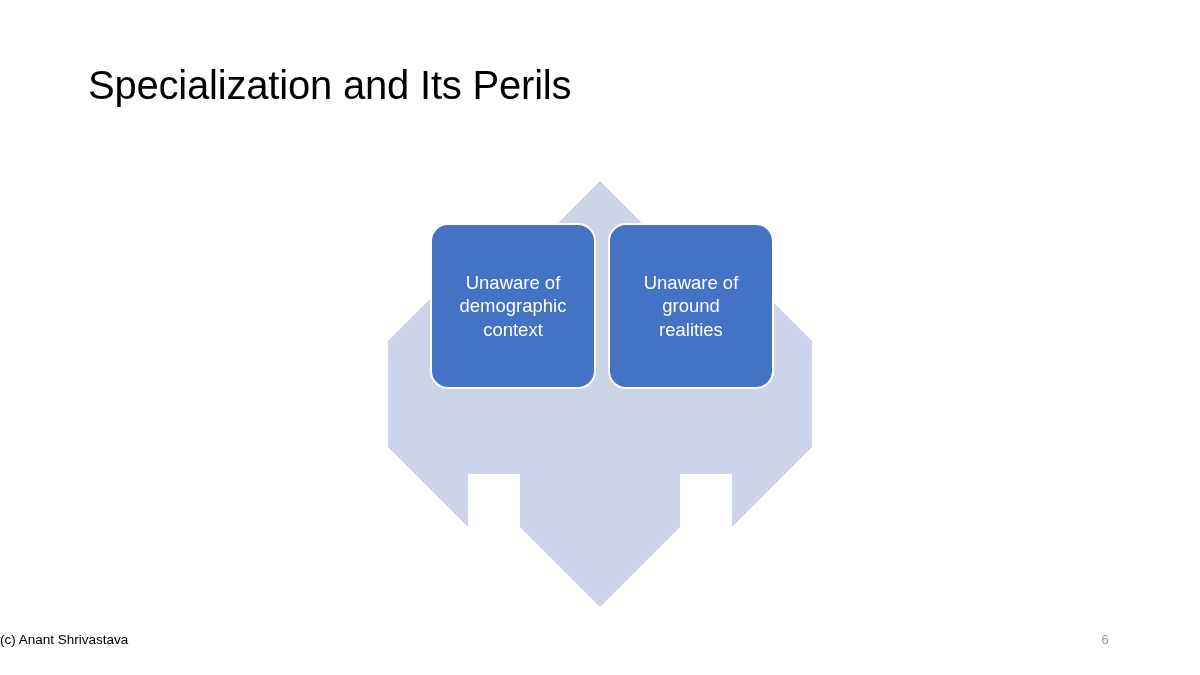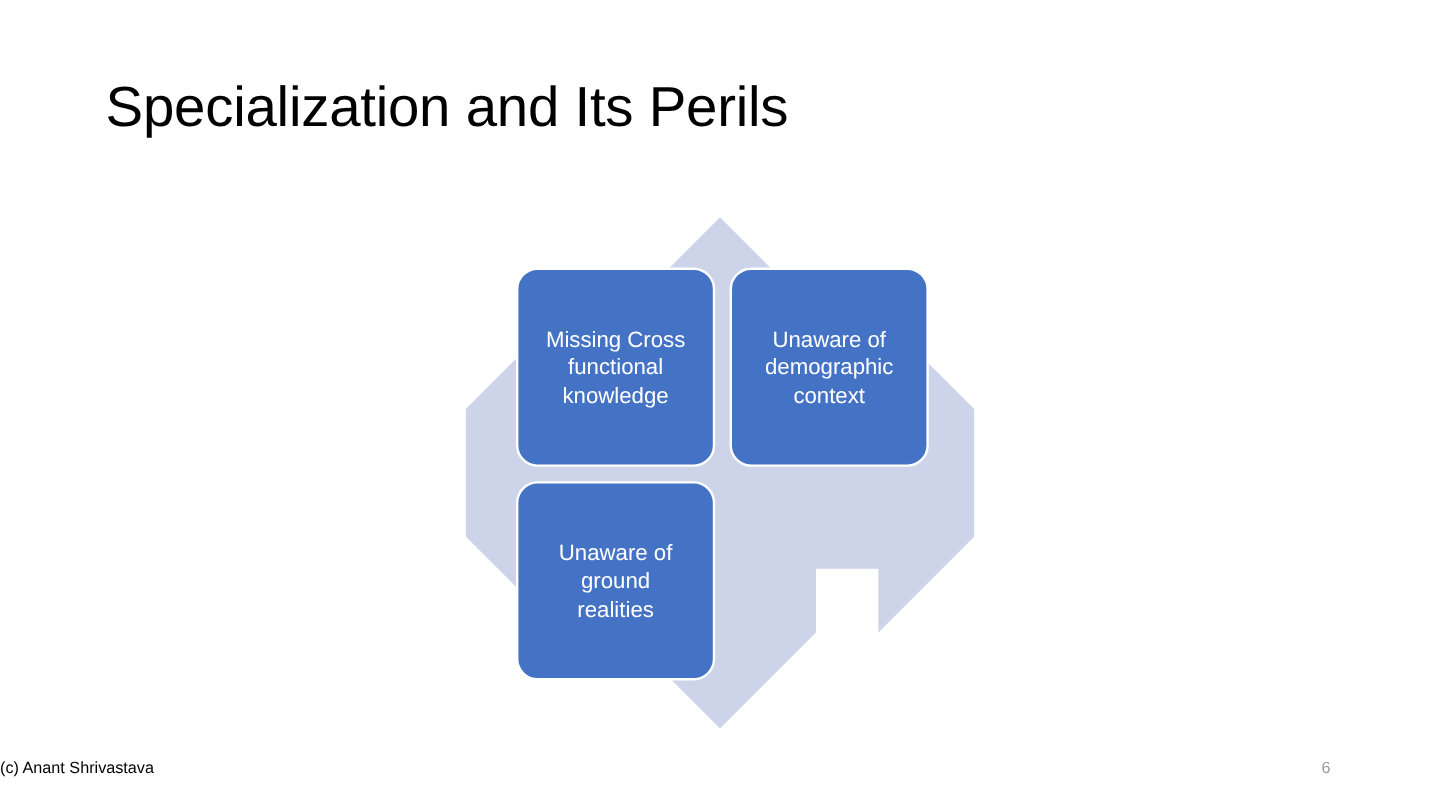--- a/index.html
+++ b/index.html
@@ -23,21 +23,21 @@
     height: 675px;
     background: #FFFFFF;
   }
 
   
   .slide-title {
     position: absolute;
     left: 88px;
     top: 62px;
     width: 1020px;
-    font-size: 47px;
+    font-size: 40px;
     font-weight: 300;
     color: #000000;
     letter-spacing: -0.2px;
     line-height: 1.15;
     white-space: nowrap;
   }
 
   
   .diagram {
     position: absolute;
@@ -123,25 +123,20 @@
   <div class="diagram">
 
     <div class="arrow-backdrop">
       <svg viewBox="0 0 424 426" xmlns="http://www.w3.org/2000/svg" aria-hidden="true">
         <polygon points="212,0 292,80 292,133 344,133 344,80 424,160 424,266 344,346 344,293 292,293 292,346 212,426 132,346 132,293 80,293 80,346 0,266 0,160 80,80 80,133 132,133 132,80" fill="#CDD4EA"></polygon>
       </svg>
     </div>
 
     <div class="box-grid">
 
-      <div class="node-box">
-        <span class="node-label">Missing Cross
-functional
-knowledge</span>
-      </div>
 
 
       <div class="node-box">
         <span class="node-label">Unaware of
 demographic
 context</span>
       </div>
 
       <div class="node-box">
         <span class="node-label">Unaware of

